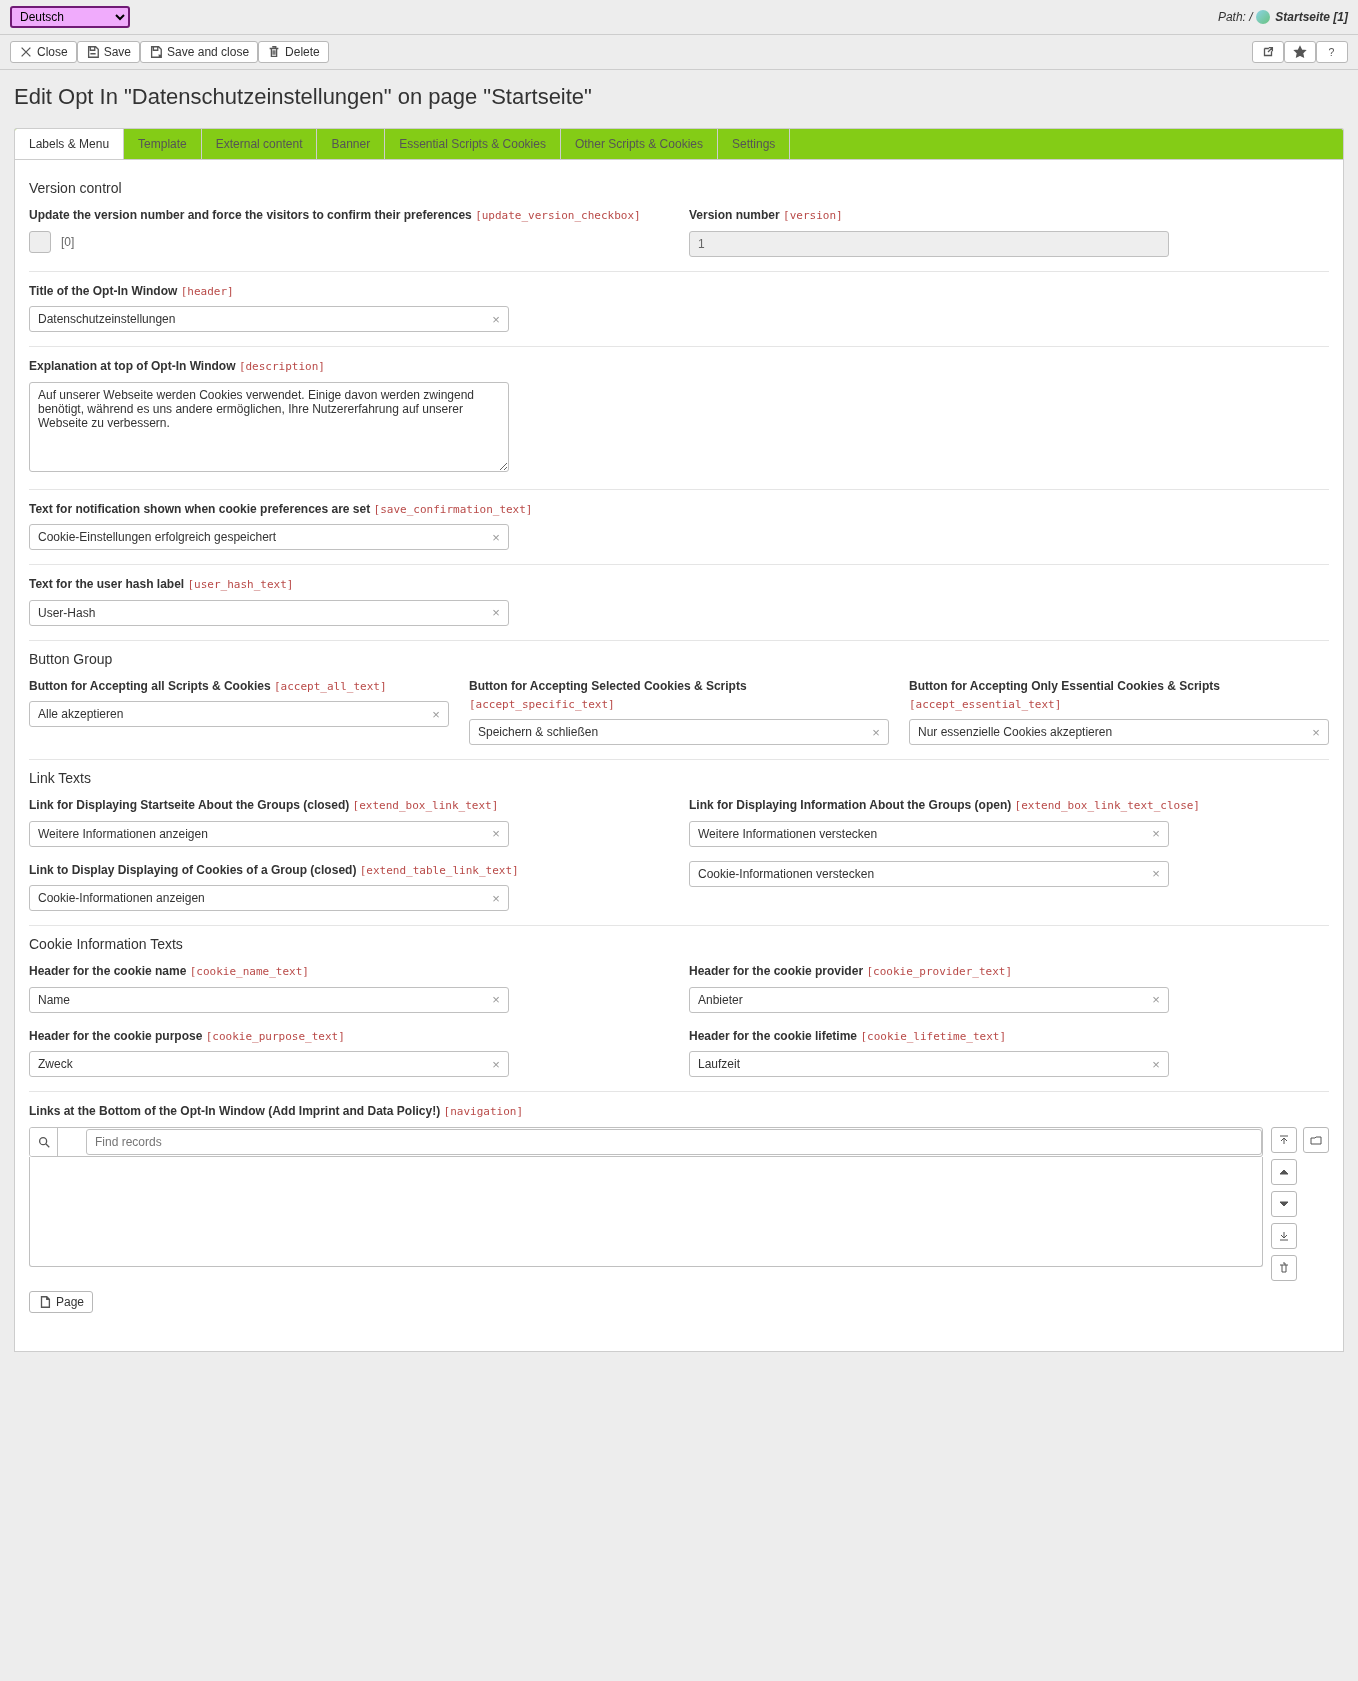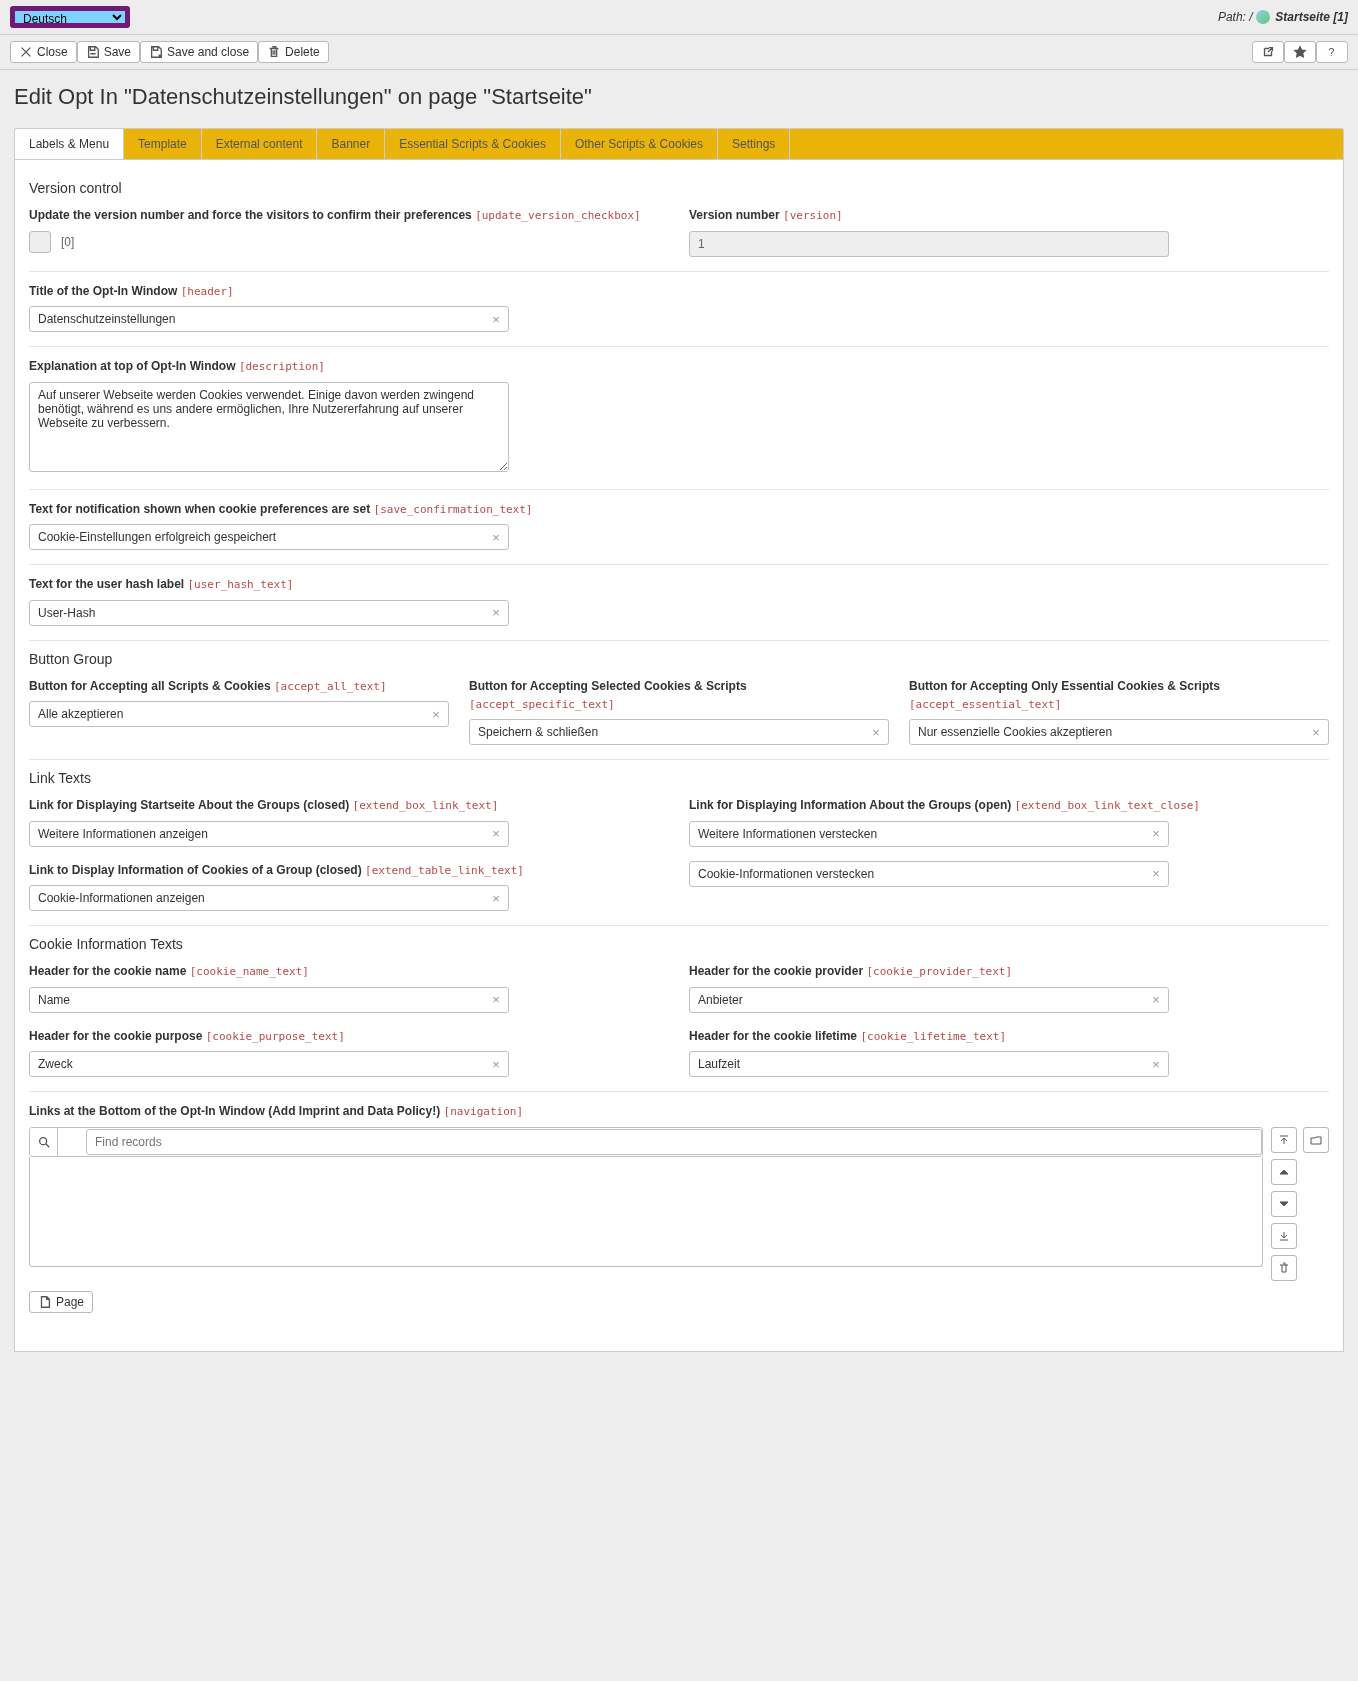--- a/index.html
+++ b/index.html
@@ -1,33 +1,33 @@
 <!DOCTYPE html>
 <html><head>
 <meta charset="utf-8">
 <style>
 * { box-sizing: border-box; margin: 0; padding: 0; }
 body { font-family: Verdana, Arial, sans-serif; font-size: 12px; color: #333; background: #ededed; }
 
 .topbar { display: flex; align-items: center; justify-content: space-between; padding: 6px 10px; border-bottom: 1px solid #cdcdcd; background: #ededed; }
-.lang-select { width: 120px; height: 22px; border: 5px solid #701a75; border-radius: 3px; background: #7dd3fc; font-size: 12px; padding: 0 4px; }
+.lang-select { width: 120px; height: 22px; border: 2px solid #701a75; border-radius: 3px; background: #f0abfc; font-size: 12px; padding: 0 4px; }
 .path { font-size: 12px; color: #333; font-style: italic; }
 .path b { font-weight: bold; }
 .globe-icon { display: inline-block; width: 14px; height: 14px; border-radius: 50%; background: linear-gradient(135deg,#8cd3e6,#69c27f); vertical-align: middle; margin-right: 2px; }
 
 .docheader { display: flex; align-items: center; justify-content: space-between; padding: 6px 10px; border-bottom: 1px solid #cdcdcd; background: #ededed; }
 .btn-group { display: flex; }
 .btn { display: inline-flex; align-items: center; gap: 4px; background: #fff; border: 1px solid #b8b8b8; border-radius: 3px; padding: 3px 8px; font-size: 12px; cursor: pointer; color: #333; }
 .icon { width: 14px; height: 14px; display: inline-flex; align-items: center; justify-content: center; }
 .icon svg { width: 14px; height: 14px; stroke: #555; fill: none; stroke-width: 1.5; }
 
 .content { padding: 14px; }
 h1 { font-size: 22px; font-weight: normal; color: #333; margin-bottom: 18px; }
 
-.tabs { display: flex; border: 1px solid #cdcdcd; border-bottom: none; background: #eab308; border-radius: 3px 3px 0 0; overflow: hidden; }
+.tabs { display: flex; border: 1px solid #cdcdcd; border-bottom: none; background: #84cc16; border-radius: 3px 3px 0 0; overflow: hidden; }
 .tab { padding: 8px 14px; font-size: 12px; cursor: pointer; color: #555; border-right: 1px solid #cdcdcd; }
 .tab.active { background: #fff; color: #333; }
 
 .panel { border: 1px solid #cdcdcd; background: #fff; padding: 14px; }
 
 .section-title { font-size: 14px; font-weight: normal; color: #333; margin: 6px 0 10px; }
 
 .row { display: flex; gap: 20px; margin-bottom: 10px; border-bottom: 1px solid #e5e5e5; padding-bottom: 14px; }
 .row:last-child { border-bottom: none; }
 .col { flex: 1; min-width: 0; }
@@ -278,21 +278,21 @@
         </label>
         <div class="input-wrap input-half">
           <input type="text" value="Weitere Informationen verstecken" style="">
           <span class="clear-btn">×</span>
         </div>
       </div>
     </div>
     <div class="row">
       <div class="col col-half">
         <label class="field-label">
-          <span>Link to Display Information of Cookies of a Group (closed)</span>
+          <span>Link to Display Displaying of Cookies of a Group (closed)</span>
           <span class="techname">[extend_table_link_text]</span>
         </label>
         <div class="input-wrap input-half">
           <input type="text" value="Cookie-Informationen anzeigen" style="">
           <span class="clear-btn">×</span>
         </div>
       </div>
       <div class="col col-half">
         <div class="input-wrap input-half">
           <input type="text" value="Cookie-Informationen verstecken" style="">

